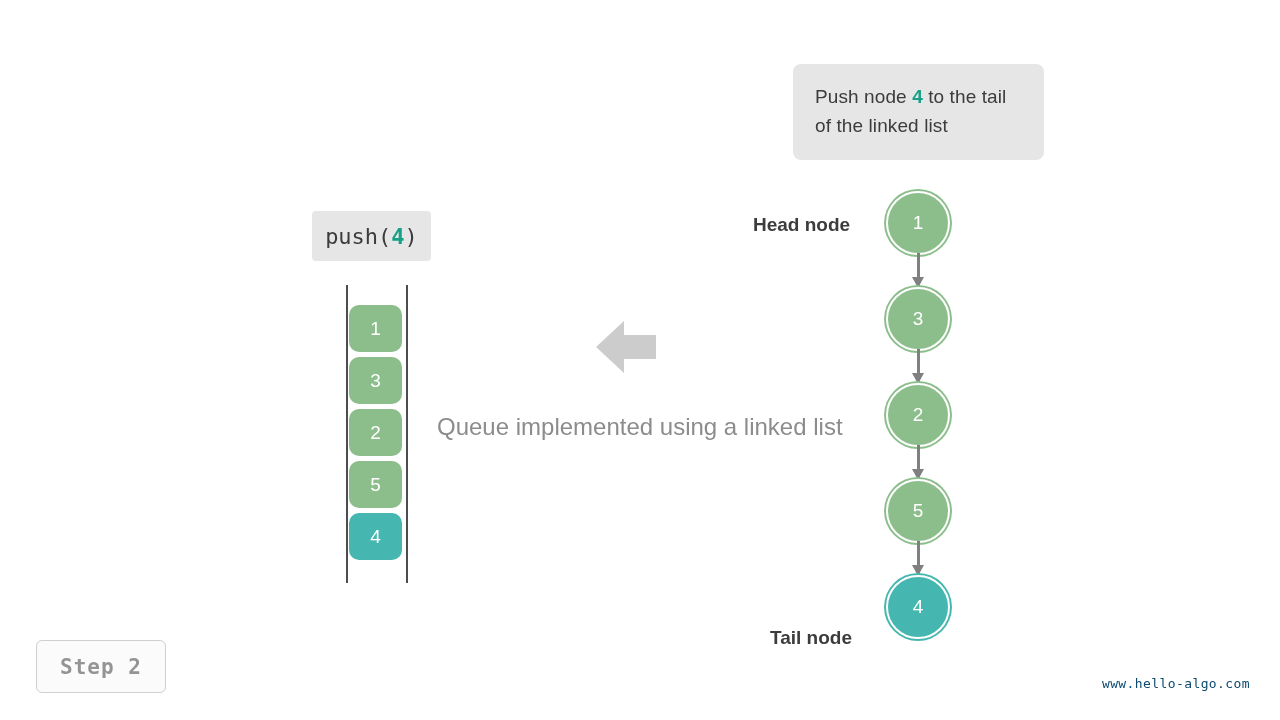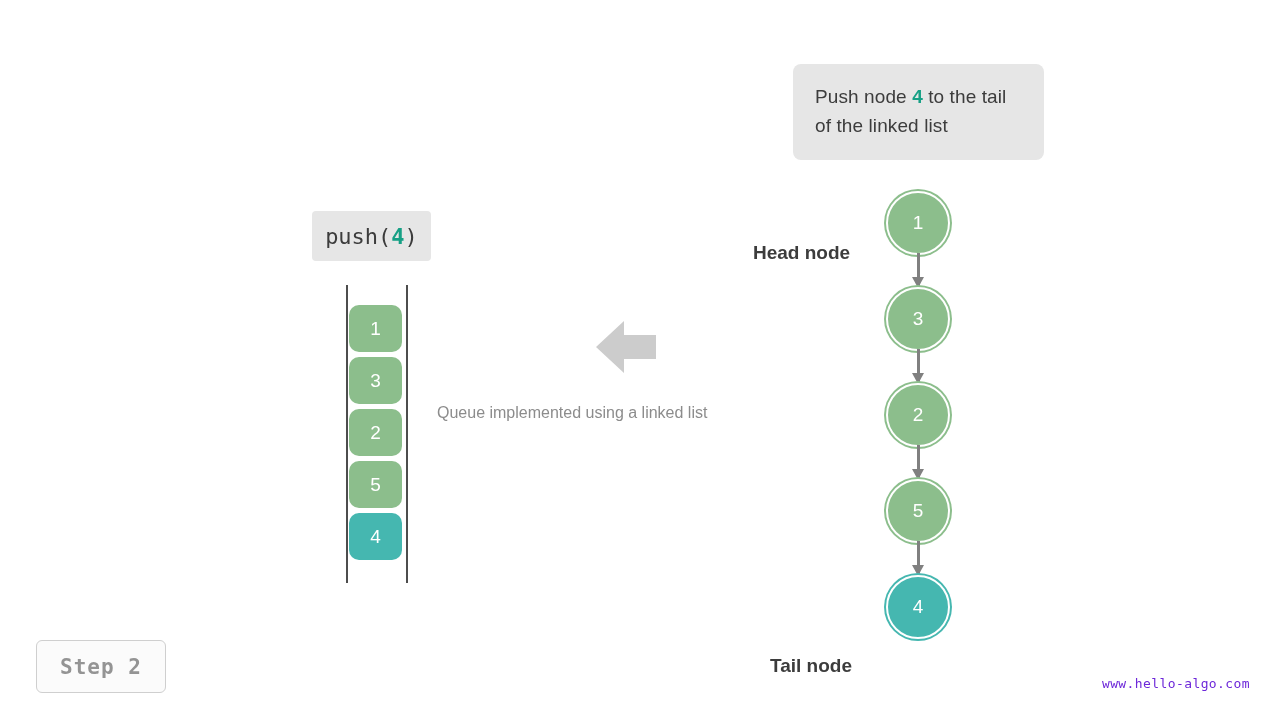--- a/index.html
+++ b/index.html
@@ -102,22 +102,22 @@
     left: 596px;
     top: 320px;
     width: 60px;
     height: 54px;
   }
 
   
   .caption {
     position: absolute;
     left: 437px;
-    top: 404px;
-    font-size: 16px;
+    top: 413px;
+    font-size: 24px;
     color: #8c8c8c;
     white-space: nowrap;
   }
 
   
   .ll {
     position: absolute;
     left: 886px;
     top: 191px;
     width: 68px;
@@ -160,21 +160,20 @@
     border-right: 6.5px solid transparent;
     border-top: 11px solid #808080;
   }
 
   .node-label {
     position: absolute;
     font-size: 19px;
     font-weight: bold;
     color: #3c3c3c;
     white-space: nowrap;
-    margin-top: 28px;
   }
   .node-label.head { left: 753px; top: 214px; }
   .node-label.tail { left: 770px; top: 627px; }
 
   
   .step-badge {
     position: absolute;
     left: 36px;
     top: 640px;
     width: 130px;
@@ -193,21 +192,21 @@
     letter-spacing: 1px;
   }
 
   
   .watermark {
     position: absolute;
     right: 30px;
     top: 676px;
     font-family: "DejaVu Sans Mono", monospace;
     font-size: 13px;
-    color: #6d28d9;
+    color: #0c4a6e;
     letter-spacing: 0.4px;
   }
 </style>
 </head>
 <body>
 
 <div class="stage">
 
   <div class="callout">
     <span>Push node </span><span class="hl">4</span><span> to the tail of the linked list</span>

